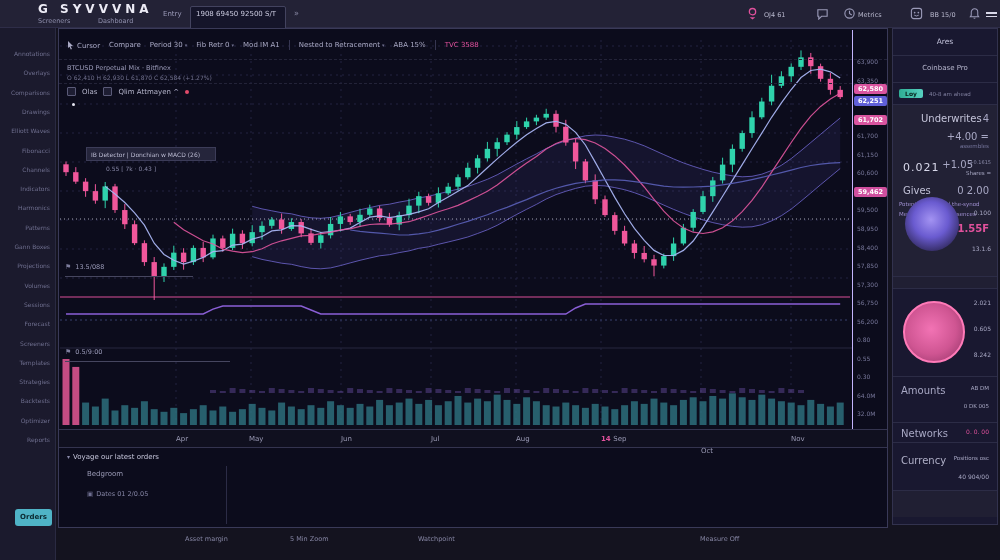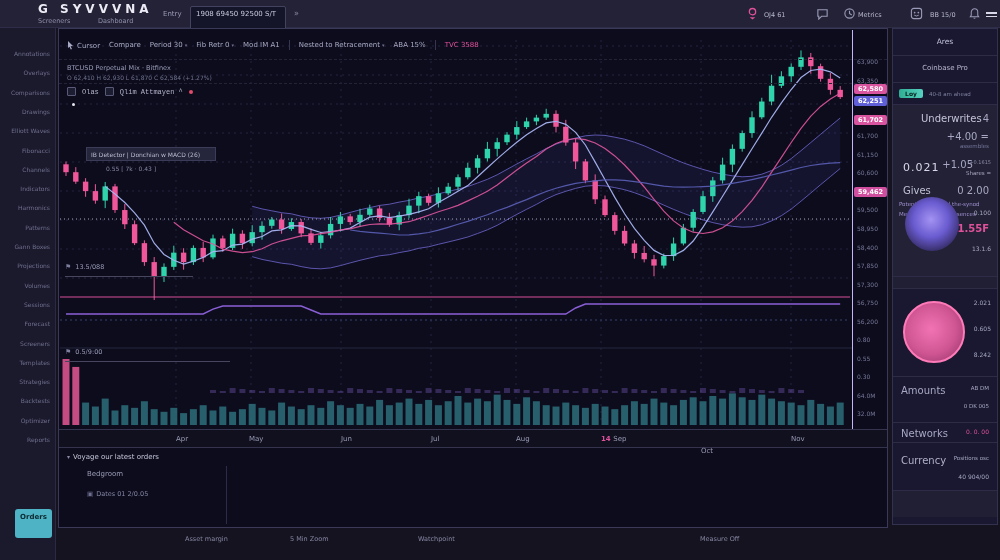--- a/index.html
+++ b/index.html
@@ -14,36 +14,36 @@
   .symbol-box { position:absolute; left:190px; top:6px; width:96px; height:32px; background:#15152a; border:1px solid #43435f; border-radius:2px; font-size:7px; color:#c9c9de; line-height:14px; padding:0 5px; }
   .symbol-more { position:absolute; left:294px; top:9px; font-size:8px; color:#8a8aa6; letter-spacing:1px; }
   .tb-txt { position:absolute; top:11px; font-size:6.5px; color:#b9b9ce; }
   .icon-svg { position:absolute; top:7px; width:13px; height:13px; }
   .menu-icon { position:absolute; left:986px; top:10px; width:11px; }
   .menu-icon i { display:block; height:1.5px; background:#d8d8e8; margin:2px 0; }
 
   
   .sidebar { position:absolute; left:0; top:28px; width:56px; height:532px; background:#1b1a2d; border-right:1px solid #2a2a42; }
   .side-item { position:absolute; right:5px; font-size:6px; color:#6e6e8e; white-space:nowrap; }
-  .side-action { position:absolute; left:15px; top:481px; width:37px; height:29px; background:#4fb3c6; border-radius:3px; color:#0b2930; font-size:7px; font-weight:bold; text-align:center; line-height:17px; }
+  .side-action { position:absolute; left:15px; top:481px; width:37px; height:17px; background:#4fb3c6; border-radius:3px; color:#0b2930; font-size:7px; font-weight:bold; text-align:center; line-height:17px; }
 
   
   .chart-panel { position:absolute; left:58px; top:28px; width:830px; height:500px; background:#0c0c1c; border:1px solid #3a3a58; }
   .hairline { position:absolute; left:0; width:828px; border-top:1px dashed #232338; }
   .toolbar { position:absolute; left:8px; top:8px; height:16px; display:flex; align-items:center; gap:9px; }
   .tool-item { font-size:7px; color:#a9a9c4; white-space:nowrap; }
   .tool-item.accent { color:#e0519c; }
   .tool-sep { width:1px; height:10px; background:#36365२; background:#363652; }
   .tool-caret { font-size:5px; color:#70708e; margin-left:2px; }
   .cursor-ic { display:inline-block; width:7px; height:9px; margin-right:3px; vertical-align:-2px; }
   .info-line1 { position:absolute; left:8px; top:35px; font-size:6.5px; color:#9d9dbb; }
   .info-line2 { position:absolute; left:8px; top:45px; font-size:6px; color:#72728f; }
   .legend-row { position:absolute; left:8px; top:58px; display:flex; align-items:center; gap:6px; }
   .legend-box { width:9px; height:9px; border:1px solid #5a5a78; border-radius:1px; background:#1d1d32; }
-  .legend-txt { font-size:7px; color:#b4b4ca;font-family:Liberation Mono, monospace; }
+  .legend-txt { font-size:7px; color:#b4b4ca; }
   .legend-dot { width:4px; height:4px; border-radius:50%; background:#e24b6a; }
   .white-dot { position:absolute; left:13px; top:74px; width:3px; height:3px; background:#e6e6f0; border-radius:50%; }
 
   .overlay-tip { position:absolute; left:27px; top:118px; width:130px; height:14px; background:rgba(40,40,62,.92); border:1px solid #3c3c58; font-size:6px; color:#b9b9d0; line-height:13px; padding:0 4px; white-space:nowrap; overflow:hidden; }
   .overlay-sub { position:absolute; left:47px; top:136px; font-size:6px; color:#8686a4; }
 
   .pane-label { position:absolute; left:6px; font-size:6.5px; color:#9a9ab8; }
   .pane-label .flag { color:#7d7d9d; margin-right:4px; font-size:7px; }
   .pane-underline { position:absolute; left:6px; height:1px; background:#46465f; }
 

